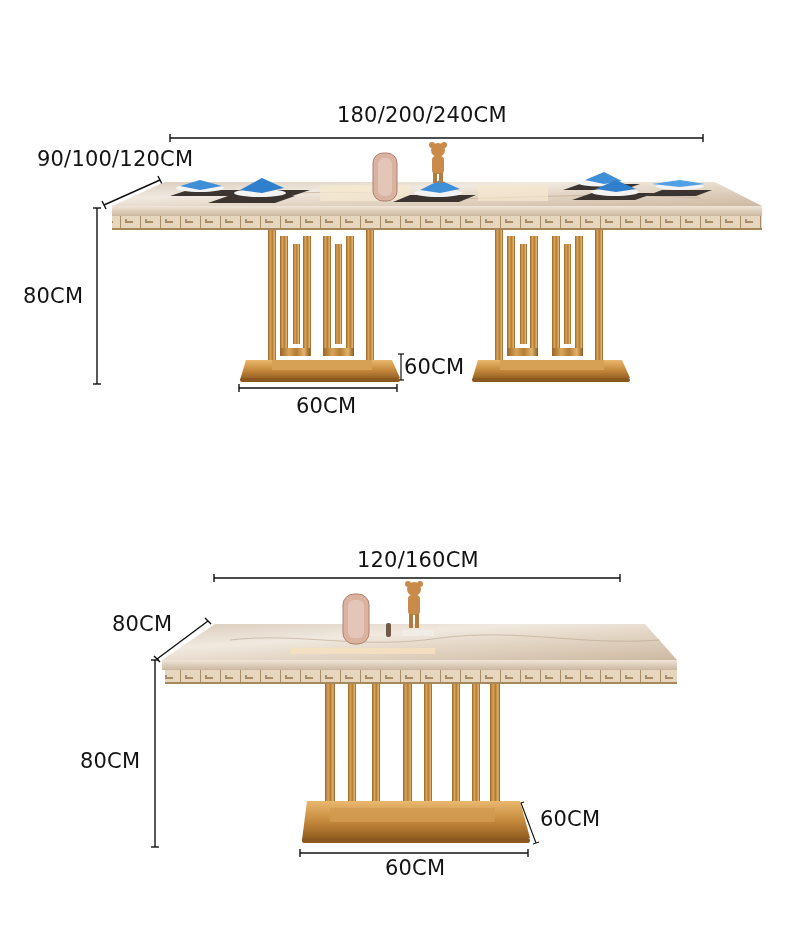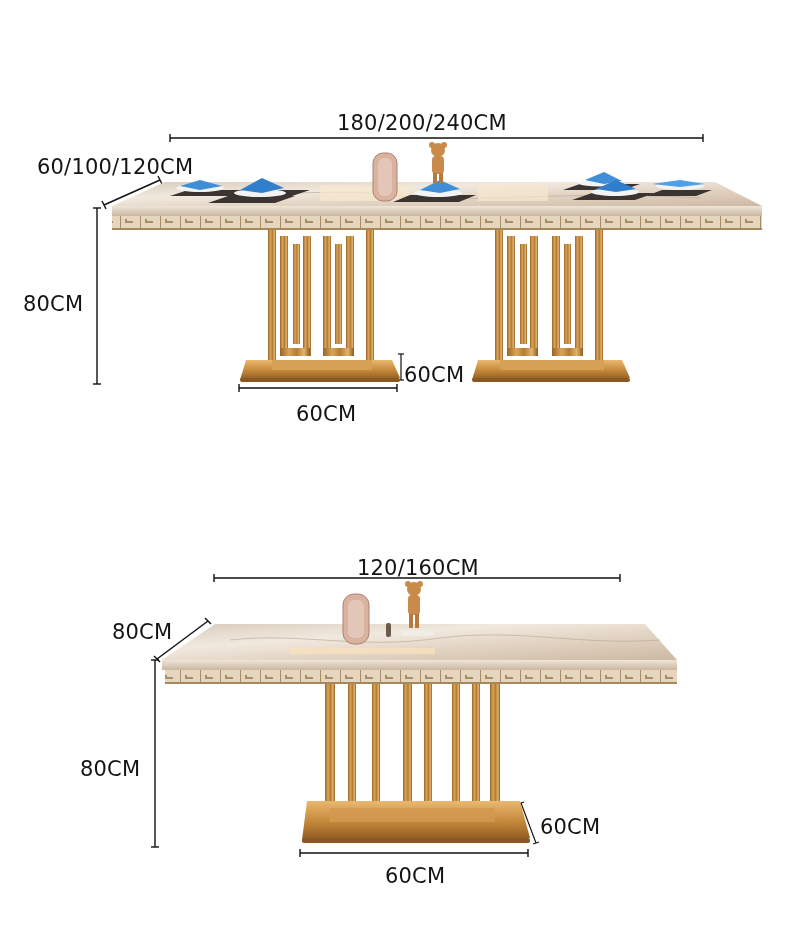--- a/index.html
+++ b/index.html
@@ -1,18 +1,18 @@
 <!DOCTYPE html>
 <html><head>
 <meta charset="utf-8">
 <style>
   html, body { margin:0; padding:0; background:#ffffff; }
   body { width:790px; height:949px; position:relative; overflow:hidden;
          font-family:"DejaVu Sans", sans-serif; color:#111; }
-  .label { position:absolute; font-size:21px; line-height:1; white-space:nowrap; color:#141414; letter-spacing:0.2px;margin-top:8px; }
+  .label { position:absolute; font-size:21px; line-height:1; white-space:nowrap; color:#141414; letter-spacing:0.2px; }
   .stage { position:absolute; left:0; top:0; width:790px; height:949px; }
   svg { position:absolute; left:0; top:0; }
 </style>
 </head>
 <body>
 
 <div class="stage">
 
   <svg width="790" height="949" viewBox="0 0 790 949">
     <defs>
@@ -231,21 +231,21 @@
         <rect x="403" y="810" width="29" height="8"></rect>
         <rect x="452" y="810" width="28" height="8"></rect>
       </g>
       <path d="M307,801 L520,801 L530,838 L302,840 Z" fill="url(#goldbase)"></path>
       <rect x="330" y="808" width="165" height="14" fill="#d19a50" opacity="0.85"></rect>
       <rect x="302" y="838" width="228" height="5" rx="2" fill="#8a5820"></rect>
     </g>
   </svg>
 
   <div class="label" style="left:337px; top:105px;">180/200/240CM</div>
-  <div class="label" style="left:37px; top:149px;">60/100/120CM</div>
+  <div class="label" style="left:37px; top:149px;">90/100/120CM</div>
   <div class="label" style="left:23px; top:286px;">80CM</div>
   <div class="label" style="left:404px; top:357px;">60CM</div>
   <div class="label" style="left:296px; top:396px;">60CM</div>
 
   <div class="label" style="left:357px; top:550px;">120/160CM</div>
   <div class="label" style="left:112px; top:614px;">80CM</div>
   <div class="label" style="left:80px; top:751px;">80CM</div>
   <div class="label" style="left:540px; top:809px;">60CM</div>
   <div class="label" style="left:385px; top:858px;">60CM</div>
 </div>

